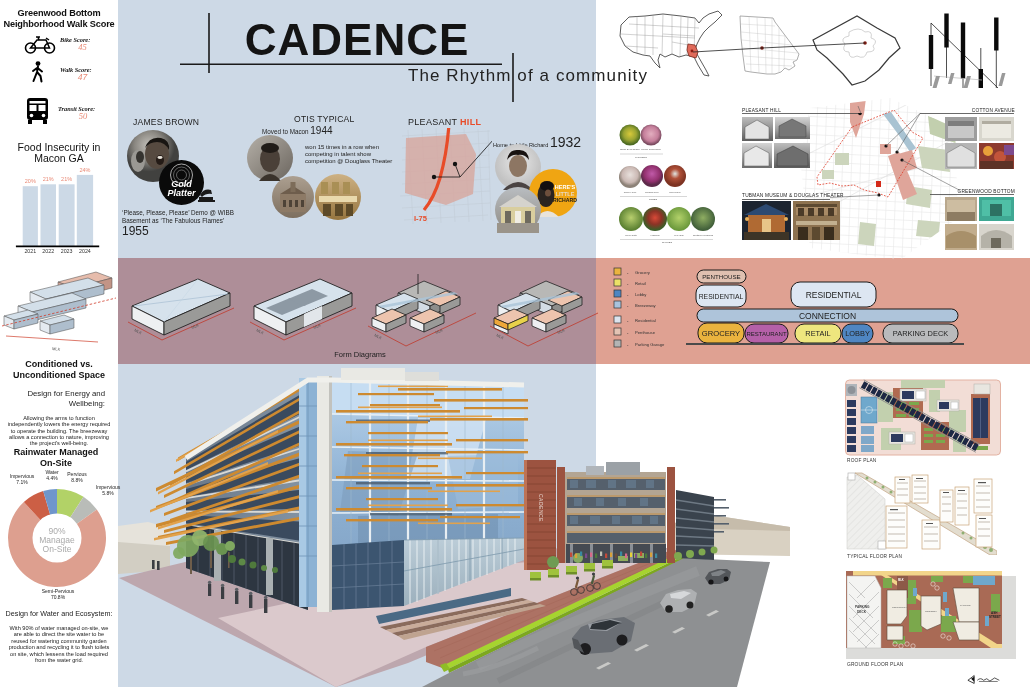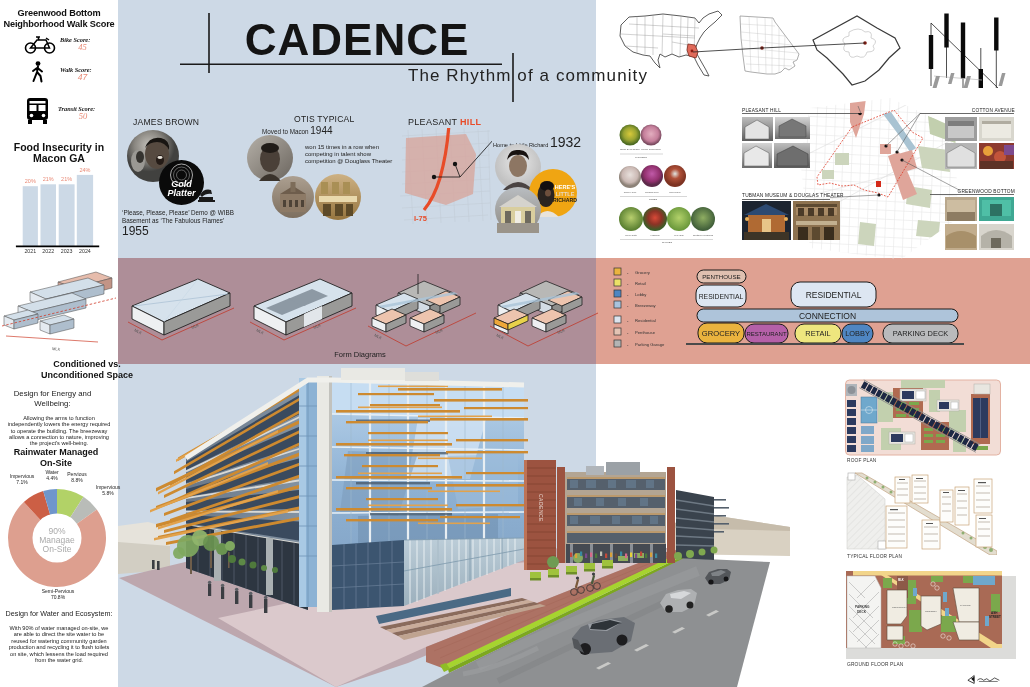--- a/index.html
+++ b/index.html
@@ -46,21 +46,21 @@
 <rect x="13.5" y="8" width="7" height="6" fill="#fff"></rect>
 <circle cx="6.5" cy="18.5" r="1.8" fill="#fff"></circle>
 <circle cx="18.5" cy="18.5" r="1.8" fill="#fff"></circle>
 <rect x="3" y="23" width="4" height="4" fill="#000"></rect>
 <rect x="18" y="23" width="4" height="4" fill="#000"></rect>
 </svg>
 
 <div class="abs" style="left:58px;top:105px;width:50px;font-size:6.3px;font-weight:bold;font-style:italic;color:#111;font-family:'Liberation Serif',serif;">Transit Score:</div>
 <div class="abs" style="left:58px;top:111px;width:50px;font-size:8.5px;font-style:italic;color:#e98a76;font-family:'Liberation Serif',serif;text-align:center;">50</div>
 
-<div class="abs" style="left:0;top:142px;width:118px;text-align:center;font-weight:bold;font-size:10.5px;line-height:11px;color:#111;">Food Insecurity in<br>Macon GA</div>
+<div class="abs" style="left:0;top:142px;width:118px;text-align:center;font-weight:normal;font-size:10.5px;line-height:11px;color:#111;">Food Insecurity in<br>Macon GA</div>
 
 <svg class="abs" style="left:0;top:165px;" width="118" height="92" viewBox="0 0 118 92">
 <rect x="22.7" y="21.2" width="15.2" height="59.8" fill="#ccd9e6"></rect>
 <rect x="40.5" y="19.3" width="15.5" height="61.7" fill="#ccd9e6"></rect>
 <rect x="58.7" y="19.3" width="15.9" height="61.7" fill="#ccd9e6"></rect>
 <rect x="76.8" y="9.9" width="16.3" height="71.1" fill="#ccd9e6"></rect>
 <text x="30.3" y="17.5" font-size="5.5" fill="#e98a76" text-anchor="middle">20%</text>
 <text x="48.2" y="15.6" font-size="5.5" fill="#e98a76" text-anchor="middle">21%</text>
 <text x="66.6" y="15.6" font-size="5.5" fill="#e98a76" text-anchor="middle">21%</text>
 <text x="84.9" y="6.9" font-size="5.5" fill="#e98a76" text-anchor="middle">24%</text>
@@ -87,23 +87,23 @@
 <polygon points="14,54 38,48 38,57 14,63" fill="#aebecd"></polygon>
 <polygon points="40,55 64,49 74,53 50,59" fill="#d3dfe9"></polygon>
 <polygon points="40,55 50,59 50,68 40,64" fill="#e4eaf0"></polygon>
 <polygon points="50,59 74,53 74,62 50,68" fill="#aebecd"></polygon>
 </g>
 <line x1="2" y1="60" x2="116" y2="32" stroke="#cf3b2a" stroke-width="0.8" stroke-dasharray="2.5,1.8"></line>
 <line x1="6" y1="70" x2="98" y2="76" stroke="#d96a5a" stroke-width="0.9"></line>
 <text x="52" y="84" font-size="4" fill="#555" transform="rotate(6 52 84)">MLK</text>
 </svg>
 
-<div class="abs" style="left:0;top:359px;width:118px;text-align:center;font-weight:bold;font-size:9px;line-height:11px;color:#111;margin-left:28px;">Conditioned vs.<br>Unconditioned Space</div>
-
-<div class="abs" style="left:0;top:389px;width:105px;text-align:center;font-size:7.8px;line-height:10px;color:#222;">Design for Energy and<br>Wellbeing:</div>
+<div class="abs" style="left:0;top:359px;width:118px;text-align:center;font-weight:bold;font-size:9px;line-height:11px;color:#111;">Conditioned vs.<br>Unconditioned Space</div>
+
+<div class="abs" style="left:0;top:389px;width:105px;text-align:right;font-size:7.8px;line-height:10px;color:#222;">Design for Energy and<br>Wellbeing:</div>
 
 <div class="abs" style="left:6px;top:415px;width:106px;text-align:center;font-size:5.6px;line-height:6.3px;color:#222;">Allowing the arms to function independently lowers the energy required to operate the building. The breezeway allows a connection to nature, improving the project's well-being.</div>
 
 <div class="abs" style="left:0;top:447px;width:112px;text-align:center;font-weight:bold;font-size:9px;line-height:10.5px;color:#111;">Rainwater Managed<br>On-Site</div>
 
 <svg class="abs" style="left:0;top:481px;" width="125" height="125" viewBox="0 0 125 125">
 <g transform="translate(57,57)">
 <path d="M0,-49 A49,49 0 0 1 26.5,-41.2 L0,0 Z" fill="#b2d267"></path>
 <path d="M26.5,-41.2 A49,49 0 0 1 39.8,-28.6 L0,0 Z" fill="#b9bcb8"></path>
 <path d="M39.8,-28.6 A49,49 0 1 1 -33.2,-36.0 L0,0 Z" fill="#dd9f8f"></path>

